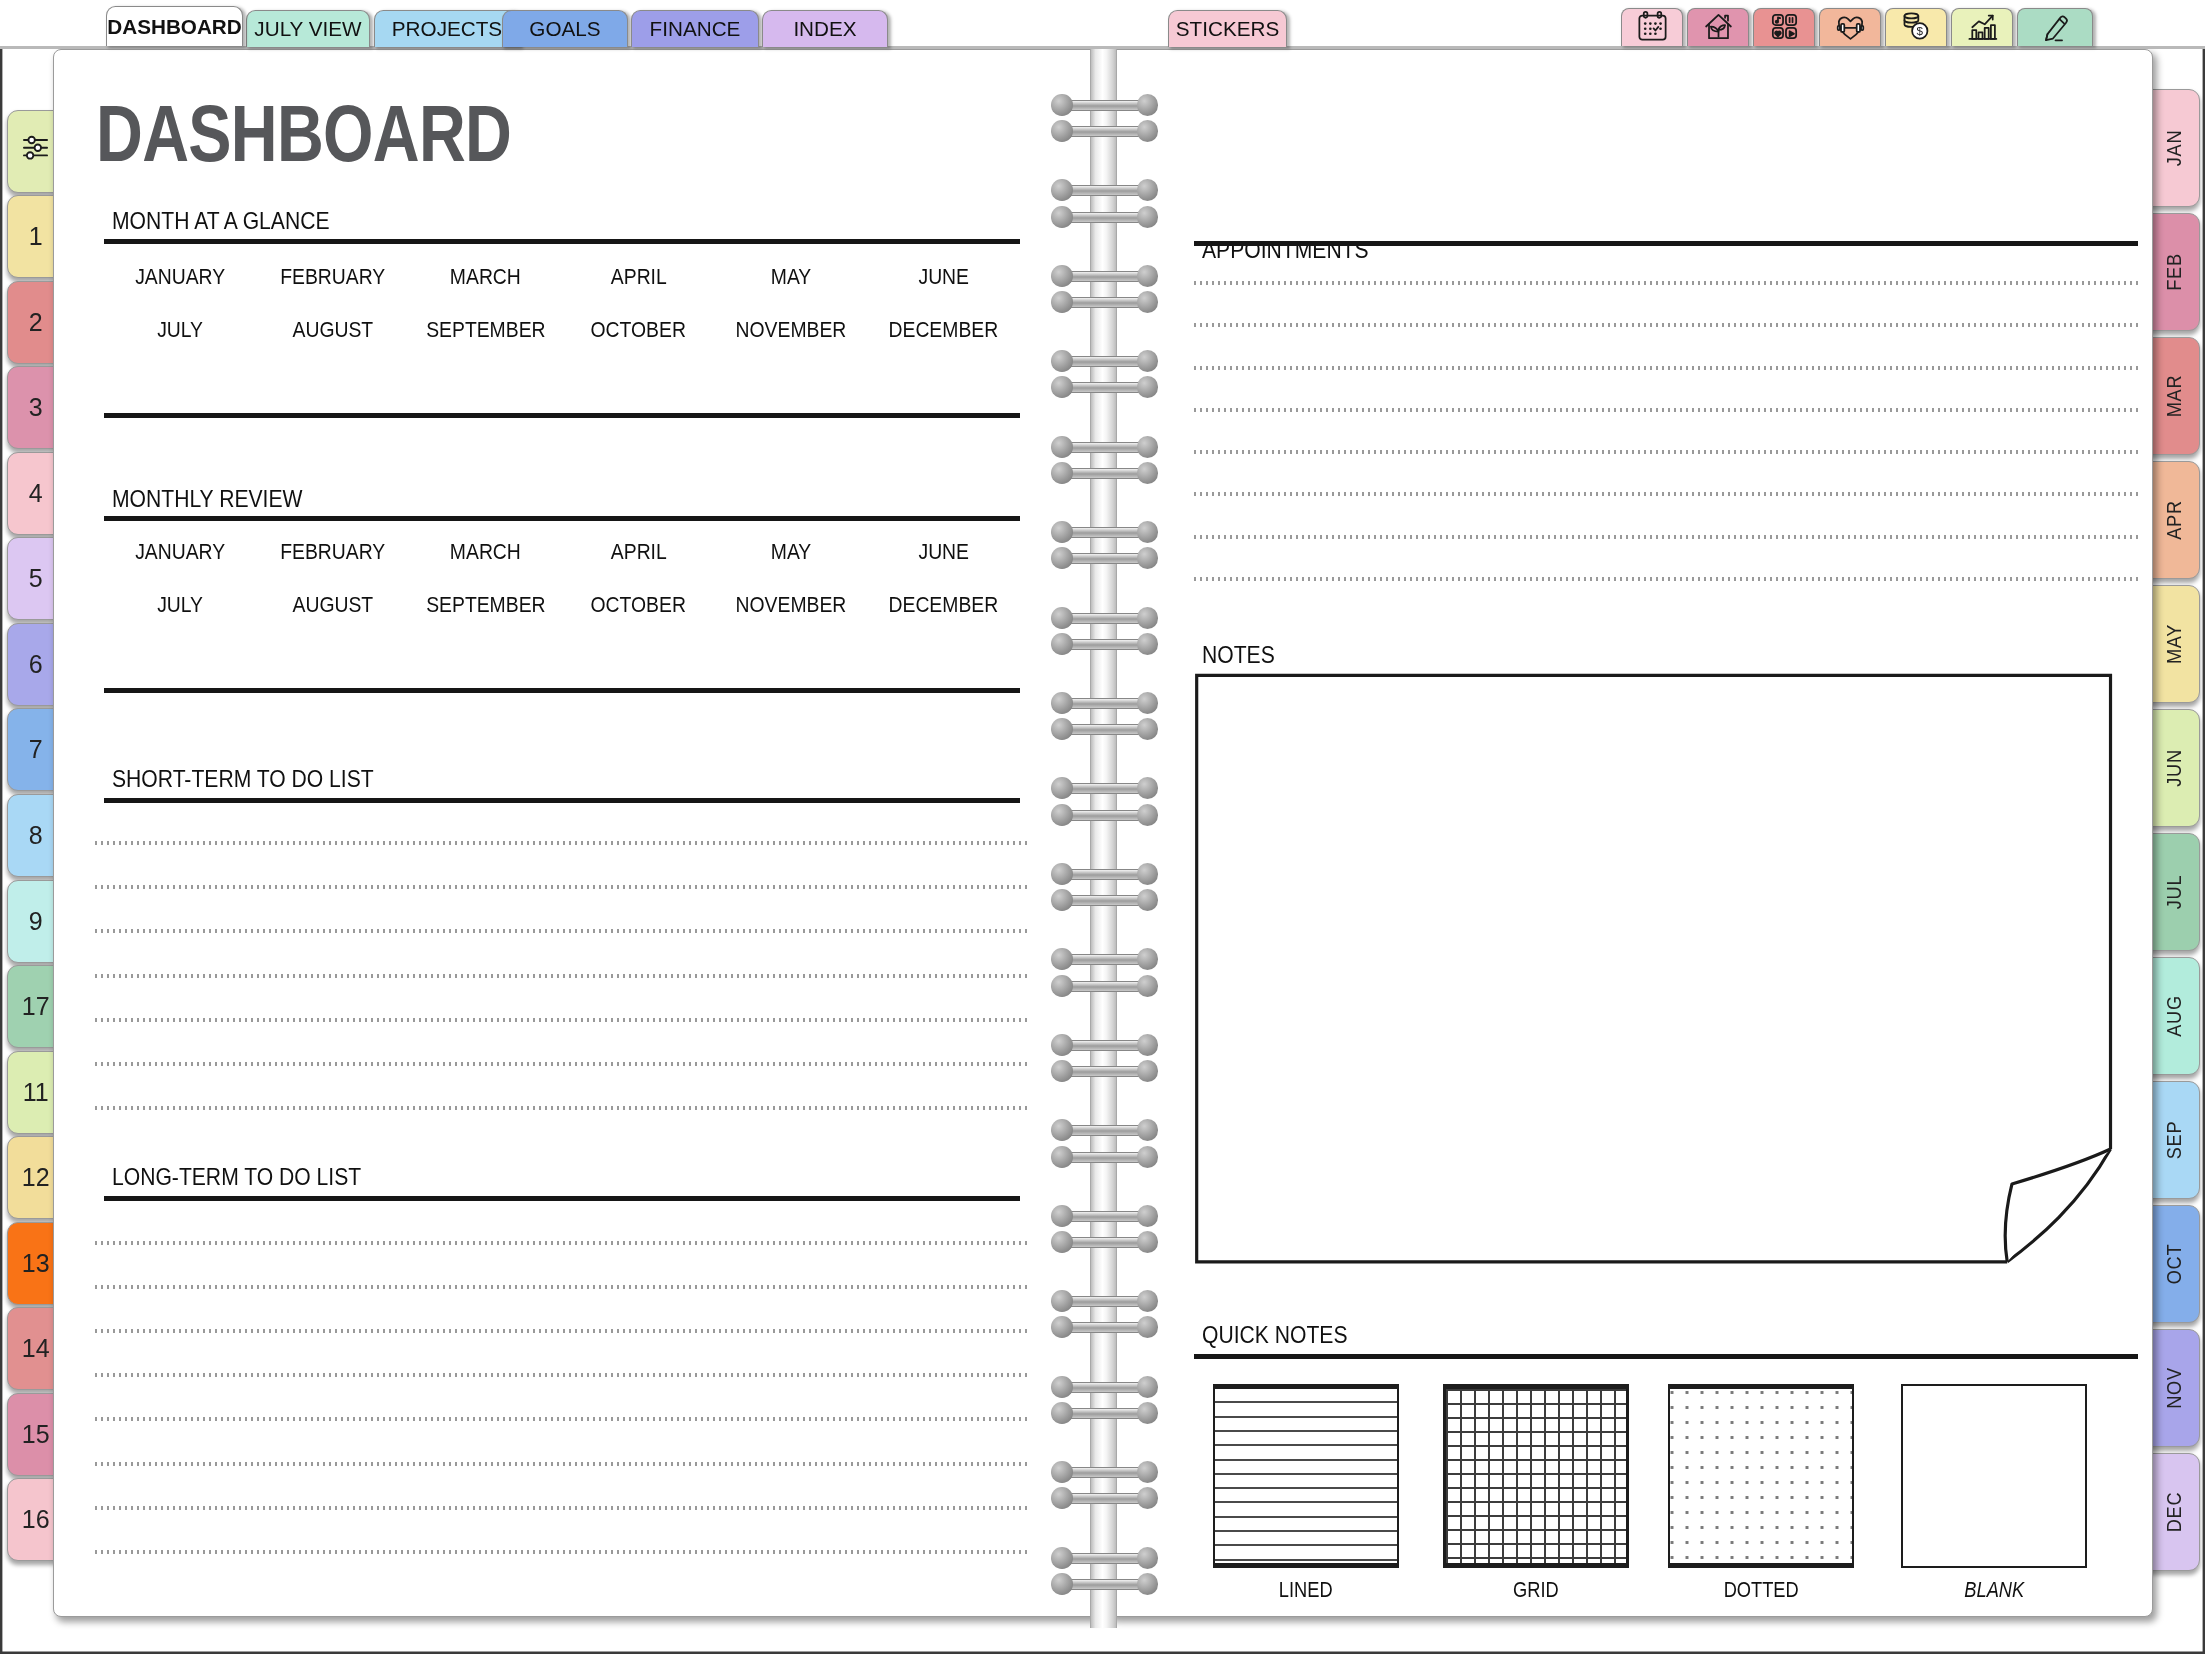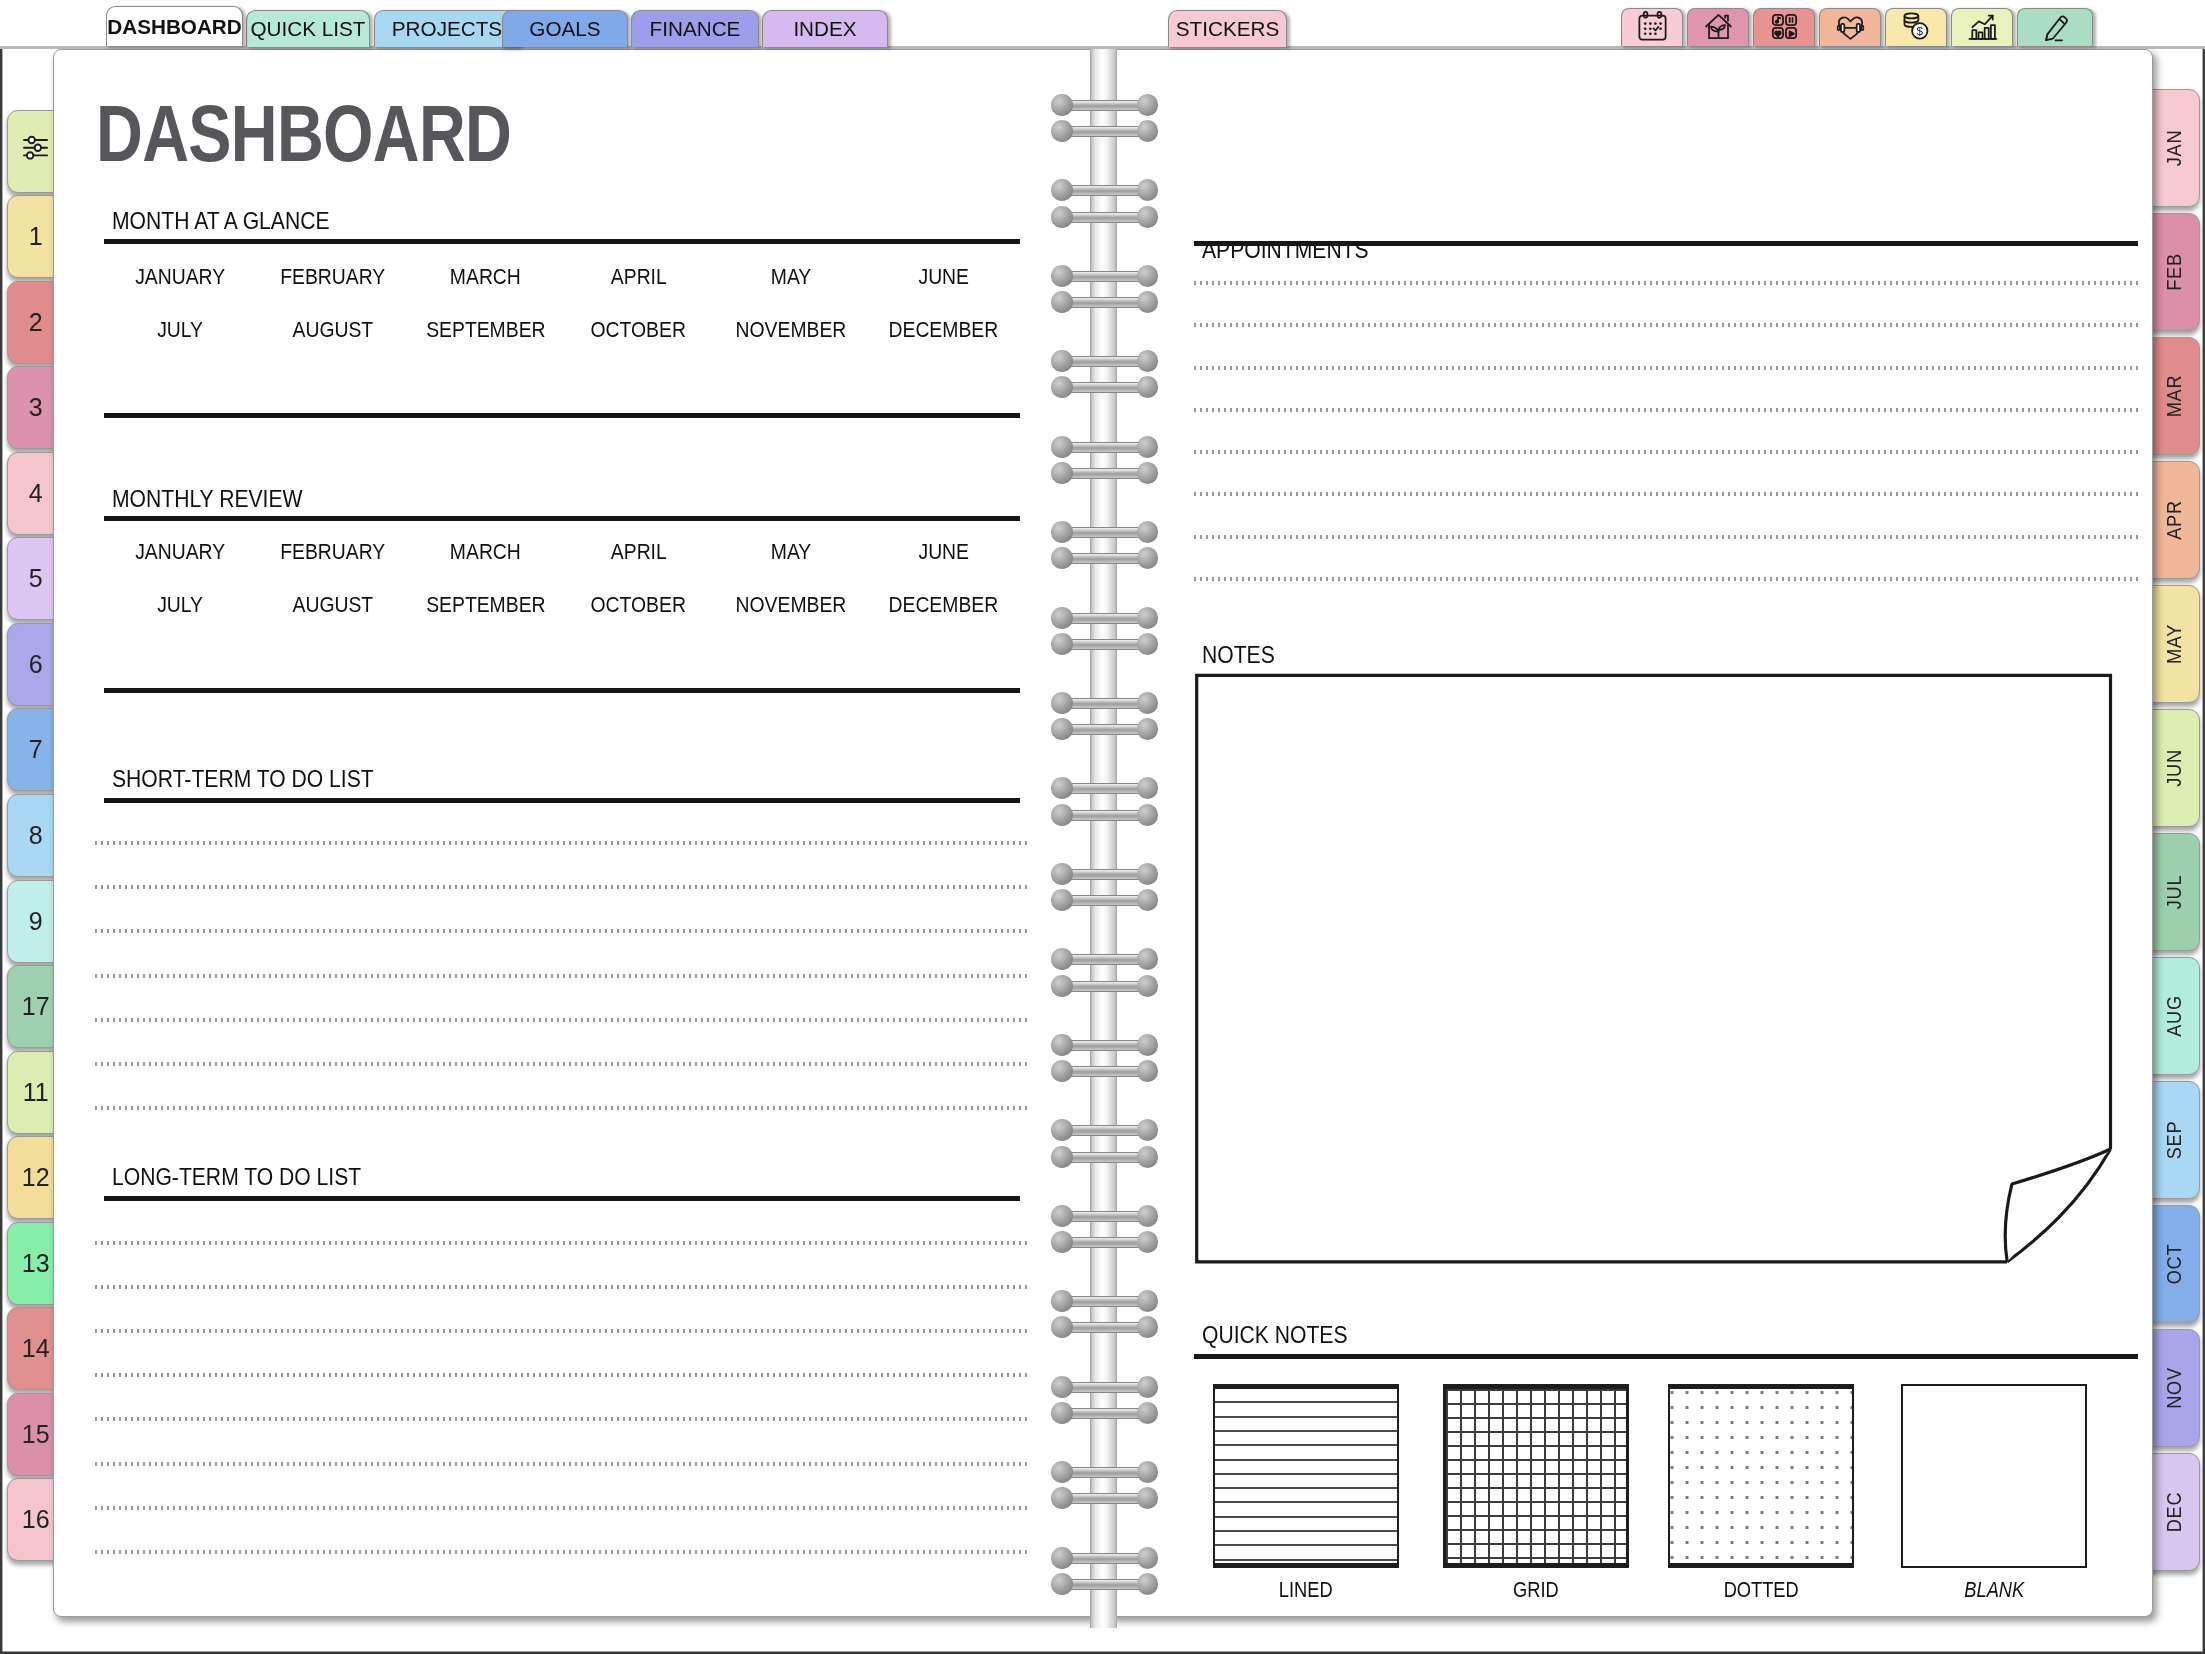--- a/index.html
+++ b/index.html
@@ -74,21 +74,21 @@
 
 <div class="stage">
 
   <div class="topbar"></div>
   <div class="topbar-line"></div>
   <div id="top-tabs">
       <div class="toptab active" style="left:106px;width:137px;background:#ffffff;">
         <span>DASHBOARD</span>
       </div>
       <div class="toptab" style="left:246px;width:124px;background:#b7e9d8;">
-        <span>QUICK LIST</span>
+        <span>JULY VIEW</span>
       </div>
       <div class="toptab" style="left:374px;width:146px;background:#a6d8f2;">
         <span>PROJECTS</span>
       </div>
       <div class="toptab" style="left:502px;width:126px;background:#7fa9e8;">
         <span>GOALS</span>
       </div>
       <div class="toptab" style="left:631px;width:128px;background:#9d9ee9;">
         <span>FINANCE</span>
       </div>
@@ -240,21 +240,21 @@
       </div>
       <div class="ltab" style="top:965px;background:#9fd1b0;">
         <span>17</span>
       </div>
       <div class="ltab" style="top:1051px;background:#dcedb2;">
         <span>11</span>
       </div>
       <div class="ltab" style="top:1136px;background:#f2dd9a;">
         <span>12</span>
       </div>
-      <div class="ltab" style="top:1222px;background:#86efac;">
+      <div class="ltab" style="top:1222px;background:#f97316;">
         <span>13</span>
       </div>
       <div class="ltab" style="top:1307px;background:#e19090;">
         <span>14</span>
       </div>
       <div class="ltab" style="top:1393px;background:#dc8fa9;">
         <span>15</span>
       </div>
       <div class="ltab" style="top:1478px;background:#f5c5cd;">
         <span>16</span>

